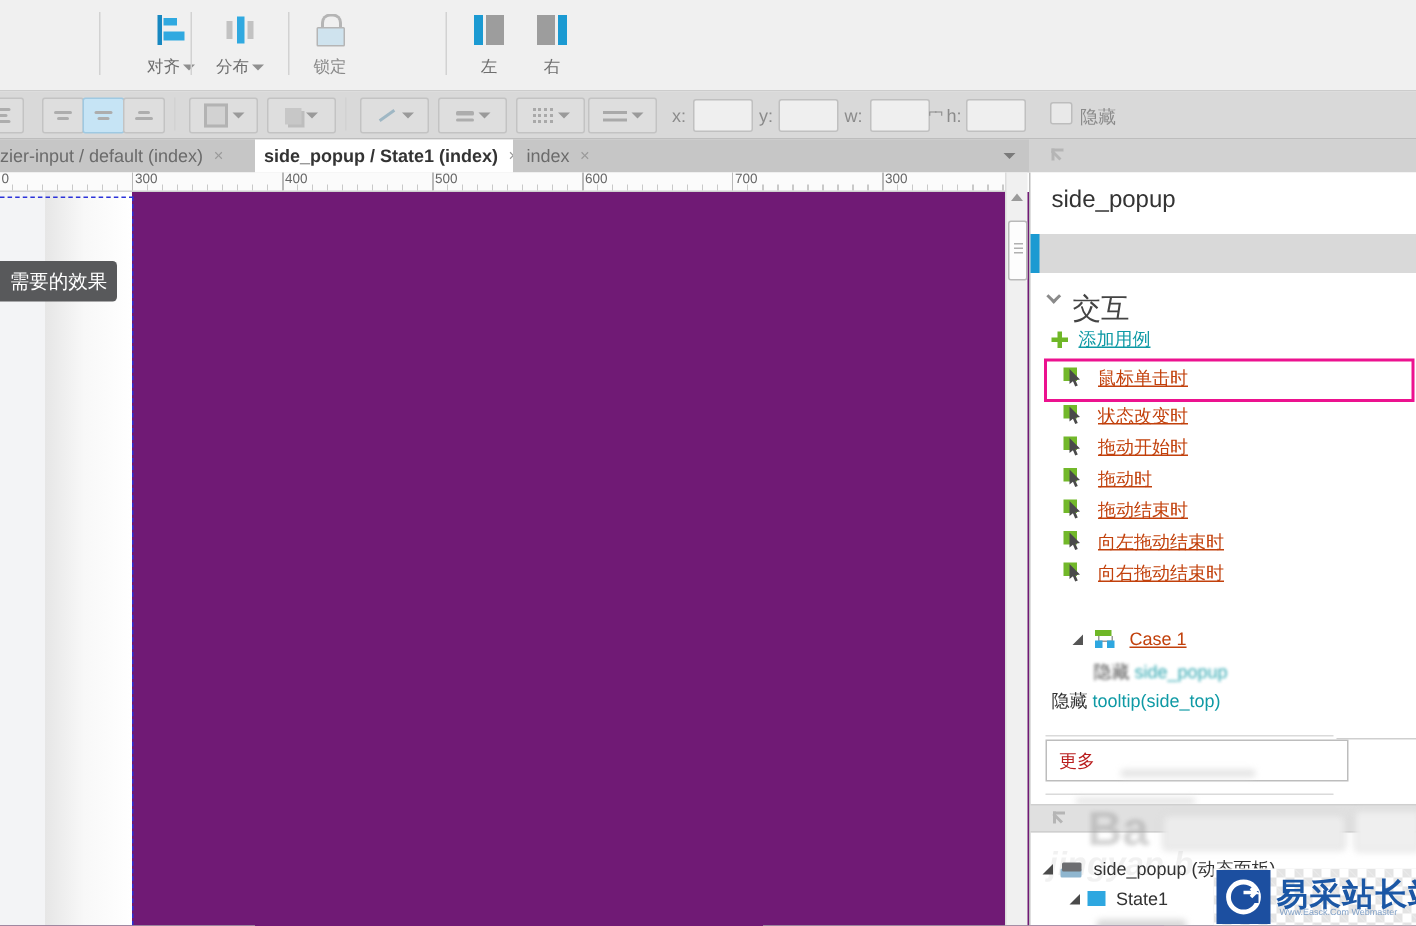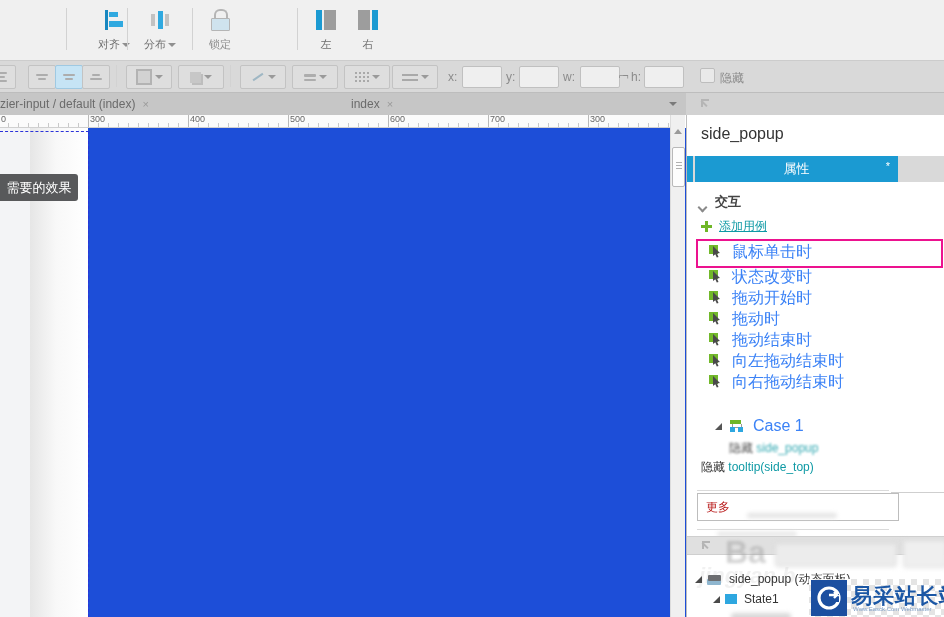--- a/index.html
+++ b/index.html
@@ -64,21 +64,21 @@
 
   
   #ruler{left:0;top:115px;width:670px;height:12px;background:#fbfbfb;border-bottom:1px solid #d0d0d0;
     background-image:
       repeating-linear-gradient(90deg,#b9b9b9 0 1px,transparent 1px 100px),
       repeating-linear-gradient(90deg,#c9c9c9 0 1px,transparent 1px 10px);
     background-size:100% 12px,100% 4px;background-position:88px 0,8px 8px;background-repeat:no-repeat,no-repeat;}
   .ruler-num{position:absolute;top:114px;font-size:9px;color:#666;}
 
   
-  #canvas{left:0;top:128px;width:776px;height:489px;background:#1d4ed8;overflow:hidden;}
+  #canvas{left:0;top:128px;width:776px;height:489px;background:#701a75;overflow:hidden;}
   #canvas-leftcol{position:absolute;left:0;top:0;width:30px;height:489px;background:#f3f4f6;}
   #canvas-shadow{position:absolute;left:30px;top:0;width:58px;height:489px;background:linear-gradient(90deg,#e6e6e6 0%,#f8f8f8 45%,#ffffff 100%);}
   .dash-h{position:absolute;left:0;top:3px;width:89px;border-top:1px dashed #2b32d9;}
   .dash-v{position:absolute;left:88px;top:3px;height:486px;border-left:1px dashed #2b32d9;}
   #tooltip-shape{position:absolute;left:0;top:46px;width:78px;height:27px;background:#58595b;color:#fff;
     border-radius:0 3px 3px 0;display:flex;align-items:center;justify-content:center;font-size:13px;}
 
   
   #vscroll{left:670px;top:115px;width:14px;height:502px;background:#f0f0f0;border-left:1px solid #dcdcdc;}
   #vscroll .up{position:absolute;left:3px;top:14px;width:0;height:0;border-left:4px solid transparent;border-right:4px solid transparent;border-bottom:5px solid #9a9a9a;}
@@ -88,33 +88,33 @@
   
   #rpanel{left:686px;top:115px;width:258px;height:502px;background:#fff;border-left:1px solid #bdbdbd;}
   #rp-title{position:absolute;left:14px;top:10px;font-size:16px;color:#333;}
   #rp-tabrow{position:absolute;left:0;top:41px;width:258px;height:26px;background:#d9d9d9;}
   #rp-tabstrip{position:absolute;left:0;top:0;width:6px;height:26px;background:#1b9ad2;}
   #rp-tab{position:absolute;left:8px;top:0;width:203px;height:26px;background:#1b9ad2;color:#fff;
      display:flex;align-items:center;justify-content:center;font-size:13px;}
   #rp-tab .badge{position:absolute;right:8px;top:4px;font-size:11px;}
   .chev{display:inline-block;width:8px;height:8px;position:relative;}
   .chev::before{content:"";position:absolute;left:0;top:1px;width:5px;height:5px;border-right:2px solid #8a8a8a;border-bottom:2px solid #8a8a8a;transform:rotate(45deg);}
-  #rp-interact{position:absolute;left:12px;top:78px;display:flex;align-items:flex-end;gap:8px;font-size:13px;color:#444;font-weight:bold;}
+  #rp-interact{position:absolute;left:12px;top:78px;display:flex;align-items:flex-start;gap:8px;font-size:19px;color:#444;}
   #rp-addcase{position:absolute;left:14px;top:103px;display:flex;align-items:center;gap:7px;}
   .plus-ic{position:relative;width:11px;height:11px;}
   .plus-ic::before{content:"";position:absolute;left:0;top:4px;width:11px;height:3px;background:#6fb727;}
   .plus-ic::after{content:"";position:absolute;left:4px;top:0;width:3px;height:11px;background:#6fb727;}
   .teal-link{color:#0f9aa5;text-decoration:underline;font-size:12px;}
 
   .ev-row{position:absolute;left:11px;width:240px;height:22px;display:flex;align-items:center;}
   .ev-row .tri{width:0;height:0;border-left:7px solid transparent;border-bottom:7px solid #555;margin-right:4px;}
   .ev-ic{position:relative;width:14px;height:14px;margin-right:9px;flex:0 0 14px;}
   .ev-ic .g{position:absolute;left:0;top:0;width:9px;height:9px;background:#72b82a;}
   .ev-ic svg{position:absolute;left:2px;top:1px;}
-  .ev-label{font-size:16px;color:#3b82f6;}
+  .ev-label{font-size:12px;color:#c2410c;text-decoration:underline;}
   #ev-highlight{position:absolute;left:9px;top:124px;width:243px;height:25px;border:2px solid #ec128f;background:#fff;}
 
   .case-ic{position:relative;width:14px;height:13px;margin:0 9px 0 4px;}
   .case-ic .top{position:absolute;left:0;top:0;width:11px;height:4px;background:#6fb727;}
   .case-ic .b1{position:absolute;left:0;top:7px;width:5px;height:5px;background:#2ea7e0;}
   .case-ic .b2{position:absolute;left:8px;top:7px;width:5px;height:5px;background:#2ea7e0;}
   .case-ic .ln{position:absolute;left:2px;top:4px;width:8px;height:3px;border-left:1px solid #9a9a9a;border-right:1px solid #9a9a9a;border-bottom:1px solid #9a9a9a;}
 
   .blurred{filter:blur(1.1px);opacity:.85;}
   .action-line{font-size:12px;}
@@ -285,20 +285,24 @@
     <input class="tb2-input" style="left: 644px;" value="">
     <div class="chk" style="left:700px;"></div>
     <div class="tb2-label" style="left:720px;">隐藏</div>
   </div>
 
   <div id="tabbar" class="abs">
     <div class="tab" style="left:-32px;width:198px;">
       <span>ic-bezier-input / default (index)</span>
       <span class="x">×</span>
     </div>
+    <div class="tab active" style="left:170px;width:160px;">
+      <span>side_popup / State1 (index)</span>
+      <span class="x">×</span>
+    </div>
     <div class="tab" style="left:345px;width:62px;">
       <span>index</span>
       <span class="x">×</span>
     </div>
     <div class="tab-overflow" style="left:660px;width:24px;">
       <div class="caret" style="border-top-color:#7a7a7a;"></div>
     </div>
   </div>
   <div id="panelhead" class="abs">
     <span class="arrow-nw" style="position:absolute;left:14px;top:5px;"></span>
@@ -330,24 +334,20 @@
         <div class="grip" style="top:17px;"></div>
         <div class="grip" style="top:20px;"></div>
     </div>
   </div>
 
   <div id="rpanel" class="abs">
     <div id="rp-title">side_popup</div>
 
     <div id="rp-tabrow">
       <div id="rp-tabstrip"></div>
-      <div id="rp-tab">
-        <span>属性</span>
-        <span class="badge">*</span>
-      </div>
     </div>
 
     <div id="rp-interact">
       <span class="chev"></span>
       <span>交互</span>
     </div>
 
     <div id="rp-addcase">
       <span class="plus-ic"></span>
       <span class="teal-link">添加用例</span>

